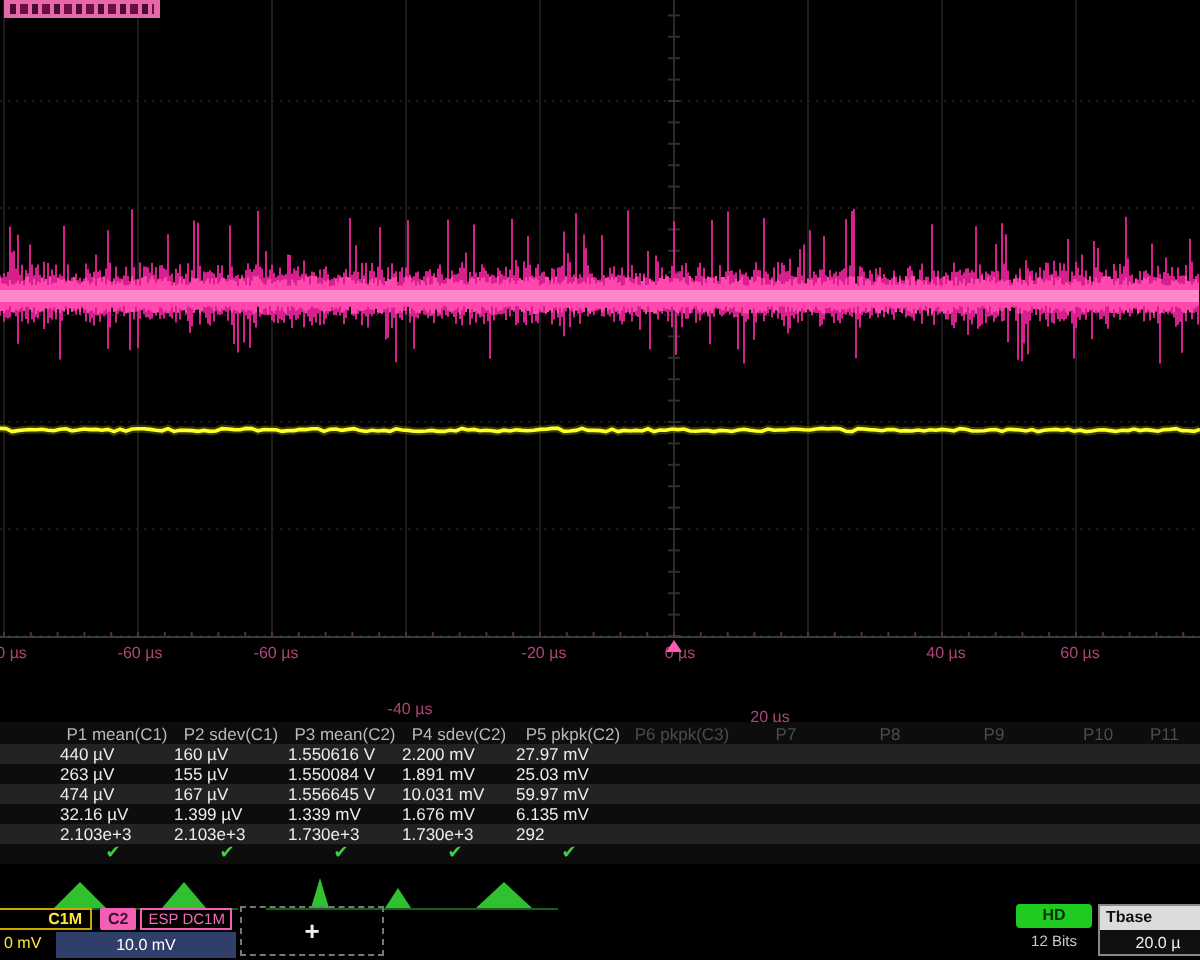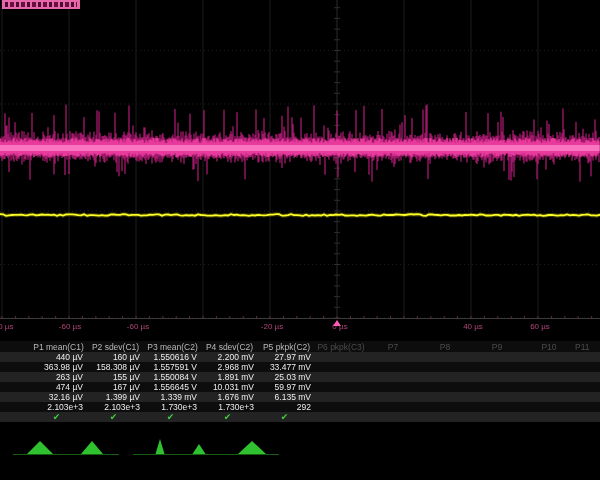--- a/index.html
+++ b/index.html
@@ -14,26 +14,26 @@
   
   .axis-strip{position:absolute;left:0;top:318px;width:600px;height:17px;}
   .x-label{position:absolute;top:4px;transform:translateX(-50%);color:#b04478;font-size:8px;white-space:nowrap;}
   .trig-marker{position:absolute;left:333px;top:2px;width:0;height:0;
      border-left:4px solid transparent;border-right:4px solid transparent;border-bottom:6px solid #ff5ab4;}
   
   .meas-table{position:absolute;left:0;top:341px;width:600px;font-size:8.5px;color:#ededed;}
   .trow{display:flex;height:10px;align-items:center;}
   .meas-table .trow:nth-child(odd){background:#0d0d0d;}
   .meas-table .trow:nth-child(even){background:#232323;}
-  .trow.header{height:11px;background:#161616;color:#b9b9b9;}
+  .trow.header{height:11px;background:#161616;color:#b9b9b9;margin-top:20px;}
   .spacer{width:30px;flex:none;}
   .hcell{width:57px;flex:none;text-align:center;white-space:nowrap;overflow:visible;}
   .hcell.dim{width:52px;color:#4c4c4c;}
   .hcell.clip{width:25px;overflow:hidden;text-align:left;color:#4c4c4c;}
-  .cell{width:57px;flex:none;text-align:right;padding-right:4px;box-sizing:border-box;white-space:nowrap;}
+  .cell{width:57px;flex:none;text-align:left;padding-right:4px;box-sizing:border-box;white-space:nowrap;}
   .trow.status .cell{color:#3fd23f;text-align:center;font-size:9px;font-family:"DejaVu Sans",sans-serif;}
   
   .histicon-strip{position:absolute;left:0;top:436px;width:600px;height:20px;}
   
   .desc-bar{position:absolute;left:0;top:452px;width:600px;height:28px;font-family:"Liberation Sans",sans-serif;}
   .c1-badge{position:absolute;left:-6px;top:2px;width:52px;height:11px;border:1px solid #c8a800;
      color:#ffe833;font-size:8px;font-weight:bold;text-align:right;padding-right:4px;line-height:10px;box-sizing:border-box;}
   .c1-val{position:absolute;left:2px;top:15px;color:#ffe833;font-size:8px;}
   .c2-row{position:absolute;left:50px;top:2px;display:flex;gap:2px;}
   .c2-chan{background:#f45fb5;color:#40102e;font-size:8px;font-weight:bold;padding:0 4px;height:11px;line-height:11px;border-radius:1px;}
@@ -189,28 +189,20 @@
     <div class="trow">
       <div class="spacer"></div>
       <div class="cell">440 µV</div>
       <div class="cell">160 µV</div>
       <div class="cell">1.550616 V</div>
       <div class="cell">2.200 mV</div>
       <div class="cell">27.97 mV</div>
     </div>
     <div class="trow">
       <div class="spacer"></div>
-      <div class="cell">363.98 µV</div>
-      <div class="cell">158.308 µV</div>
-      <div class="cell">1.557591 V</div>
-      <div class="cell">2.968 mV</div>
-      <div class="cell">33.477 mV</div>
-    </div>
-    <div class="trow">
-      <div class="spacer"></div>
       <div class="cell">263 µV</div>
       <div class="cell">155 µV</div>
       <div class="cell">1.550084 V</div>
       <div class="cell">1.891 mV</div>
       <div class="cell">25.03 mV</div>
     </div>
     <div class="trow">
       <div class="spacer"></div>
       <div class="cell">474 µV</div>
       <div class="cell">167 µV</div>
@@ -252,14 +244,32 @@
         <polygon points="81,18 92,5 103,18" fill="#2fc12f"></polygon>
         <line x1="133" y1="18.5" x2="187" y2="18.5" stroke="#156015"></line>
         <polygon points="155.5,18 160,3 164.5,18" fill="#2fc12f"></polygon>
         <line x1="172" y1="18.5" x2="226" y2="18.5" stroke="#156015"></line>
         <polygon points="192.5,18 199,8 205.5,18" fill="#2fc12f"></polygon>
         <line x1="225" y1="18.5" x2="279" y2="18.5" stroke="#156015"></line>
         <polygon points="238,18 252,5 266,18" fill="#2fc12f"></polygon>
       </svg>
   </div>
 
+  <div class="desc-bar">
+    <div class="c1-badge">C1M</div>
+    <div class="c1-val">0 mV</div>
+    <div class="c2-row">
+      <span class="c2-chan">C2</span>
+      <span class="c2-coup">ESP DC1M</span>
+    </div>
+    <div class="c2-val">10.0 mV</div>
+    <div class="add-box">
+      <span>+</span>
+    </div>
+    <div class="hd-badge">HD</div>
+    <div class="hd-bits">12 Bits</div>
+    <div class="tbase-box">
+      <div class="tbase-top">Tbase</div>
+      <div class="tbase-val">20.0 µ</div>
+    </div>
+  </div>
 
 </div>
 
 </body></html>

